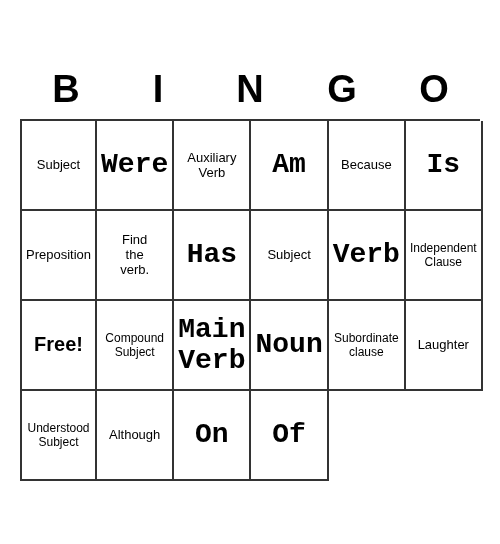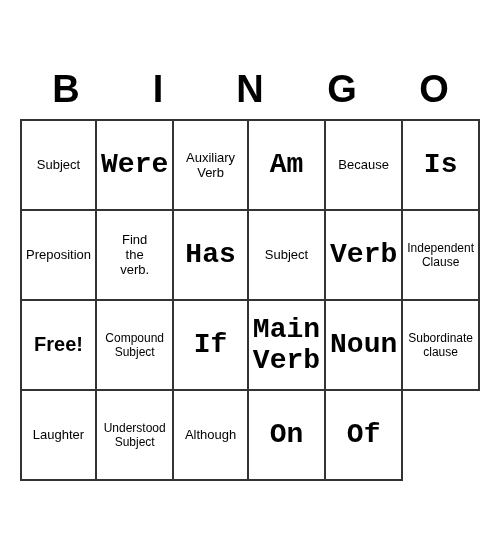--- a/index.html
+++ b/index.html
@@ -110,23 +110,20 @@
       <div class="bingo-cell">
         <span class="cell-text text-xsmall">Independent<br>Clause</span>
       </div>
       <div class="bingo-cell">
         <span class="cell-text text-medium">Free!</span>
       </div>
       <div class="bingo-cell">
         <span class="cell-text text-xsmall">Compound<br>Subject</span>
       </div>
       <div class="bingo-cell">
-        <span class="cell-text text-large">If</span>
-      </div>
-      <div class="bingo-cell">
         <span class="cell-text text-large">Main<br>Verb</span>
       </div>
       <div class="bingo-cell">
         <span class="cell-text text-large">Noun</span>
       </div>
       <div class="bingo-cell">
         <span class="cell-text text-xsmall">Subordinate<br>clause</span>
       </div>
       <div class="bingo-cell">
         <span class="cell-text text-small">Laughter</span>

